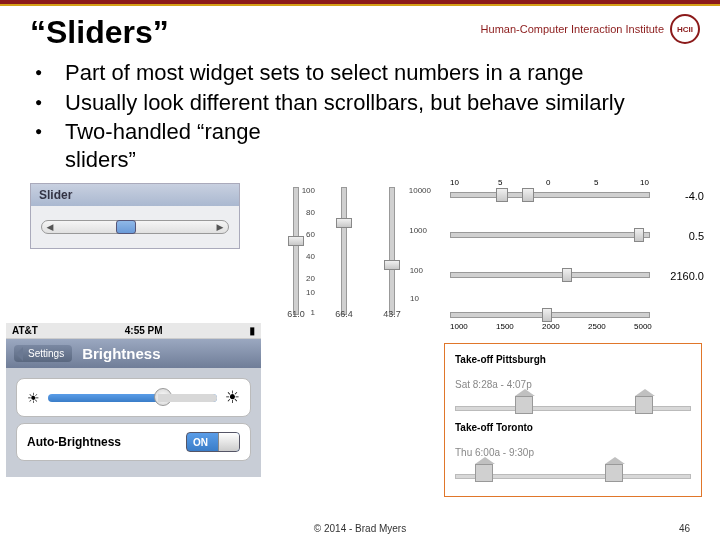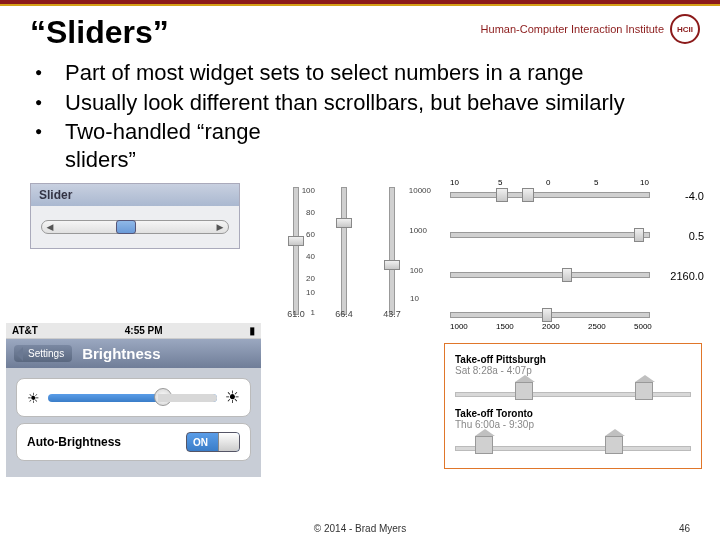--- a/index.html
+++ b/index.html
@@ -48,21 +48,21 @@
   .hs-thumb { position: absolute; width: 10px; height: 14px; background: linear-gradient(#f0f0f0,#c8c8c8); border: 1px solid #888; top: 10px; }
   .hs-thumb2 { width: 12px; }
   .hs-val { position: absolute; right: 10px; top: 12px; font-size: 11px; }
   .hs-tick { position: absolute; top: 0; font-size: 8px; }
   .times { position: absolute; left: 444px; top: 160px; width: 258px; border: 1px solid #e0762a; background: #fff; padding: 6px 10px 10px; font-size: 11px; }
   .times-hdr { display: flex; justify-content: space-between; margin-bottom: 4px; }
   .times-title { color: #e0762a; font-weight: bold; font-size: 12px; }
   .times-show { color: #5a8ac8; font-size: 10px; }
   .times-sec { margin-top: 4px; }
   .times-label { font-weight: bold; font-size: 10px; }
-  .times-time { color: #888; font-size: 10px; }
+  .times-time { color: #888; font-size: 10px; margin-top: 14px; }
   .times-slider { position: relative; height: 26px; margin-top: 2px; }
   .times-track { position: absolute; top: 14px; left: 0; right: 0; height: 5px; background: #d8d8d8; border: 1px solid #bbb; }
   .times-house { position: absolute; top: 4px; width: 18px; height: 18px; background: #d0d0d0; border: 1px solid #999; }
   .times-house::before { content:""; position:absolute; top:-8px; left:-1px; border:10px solid transparent; border-bottom:7px solid #c0c0c0; border-top:none; }
   .footer { position: absolute; bottom: 6px; left: 0; right: 0; text-align: center; font-size: 10px; color: #333; }
   .footer .pg { position: absolute; right: 30px; }
 </style>
 </head>
 <body>
 

